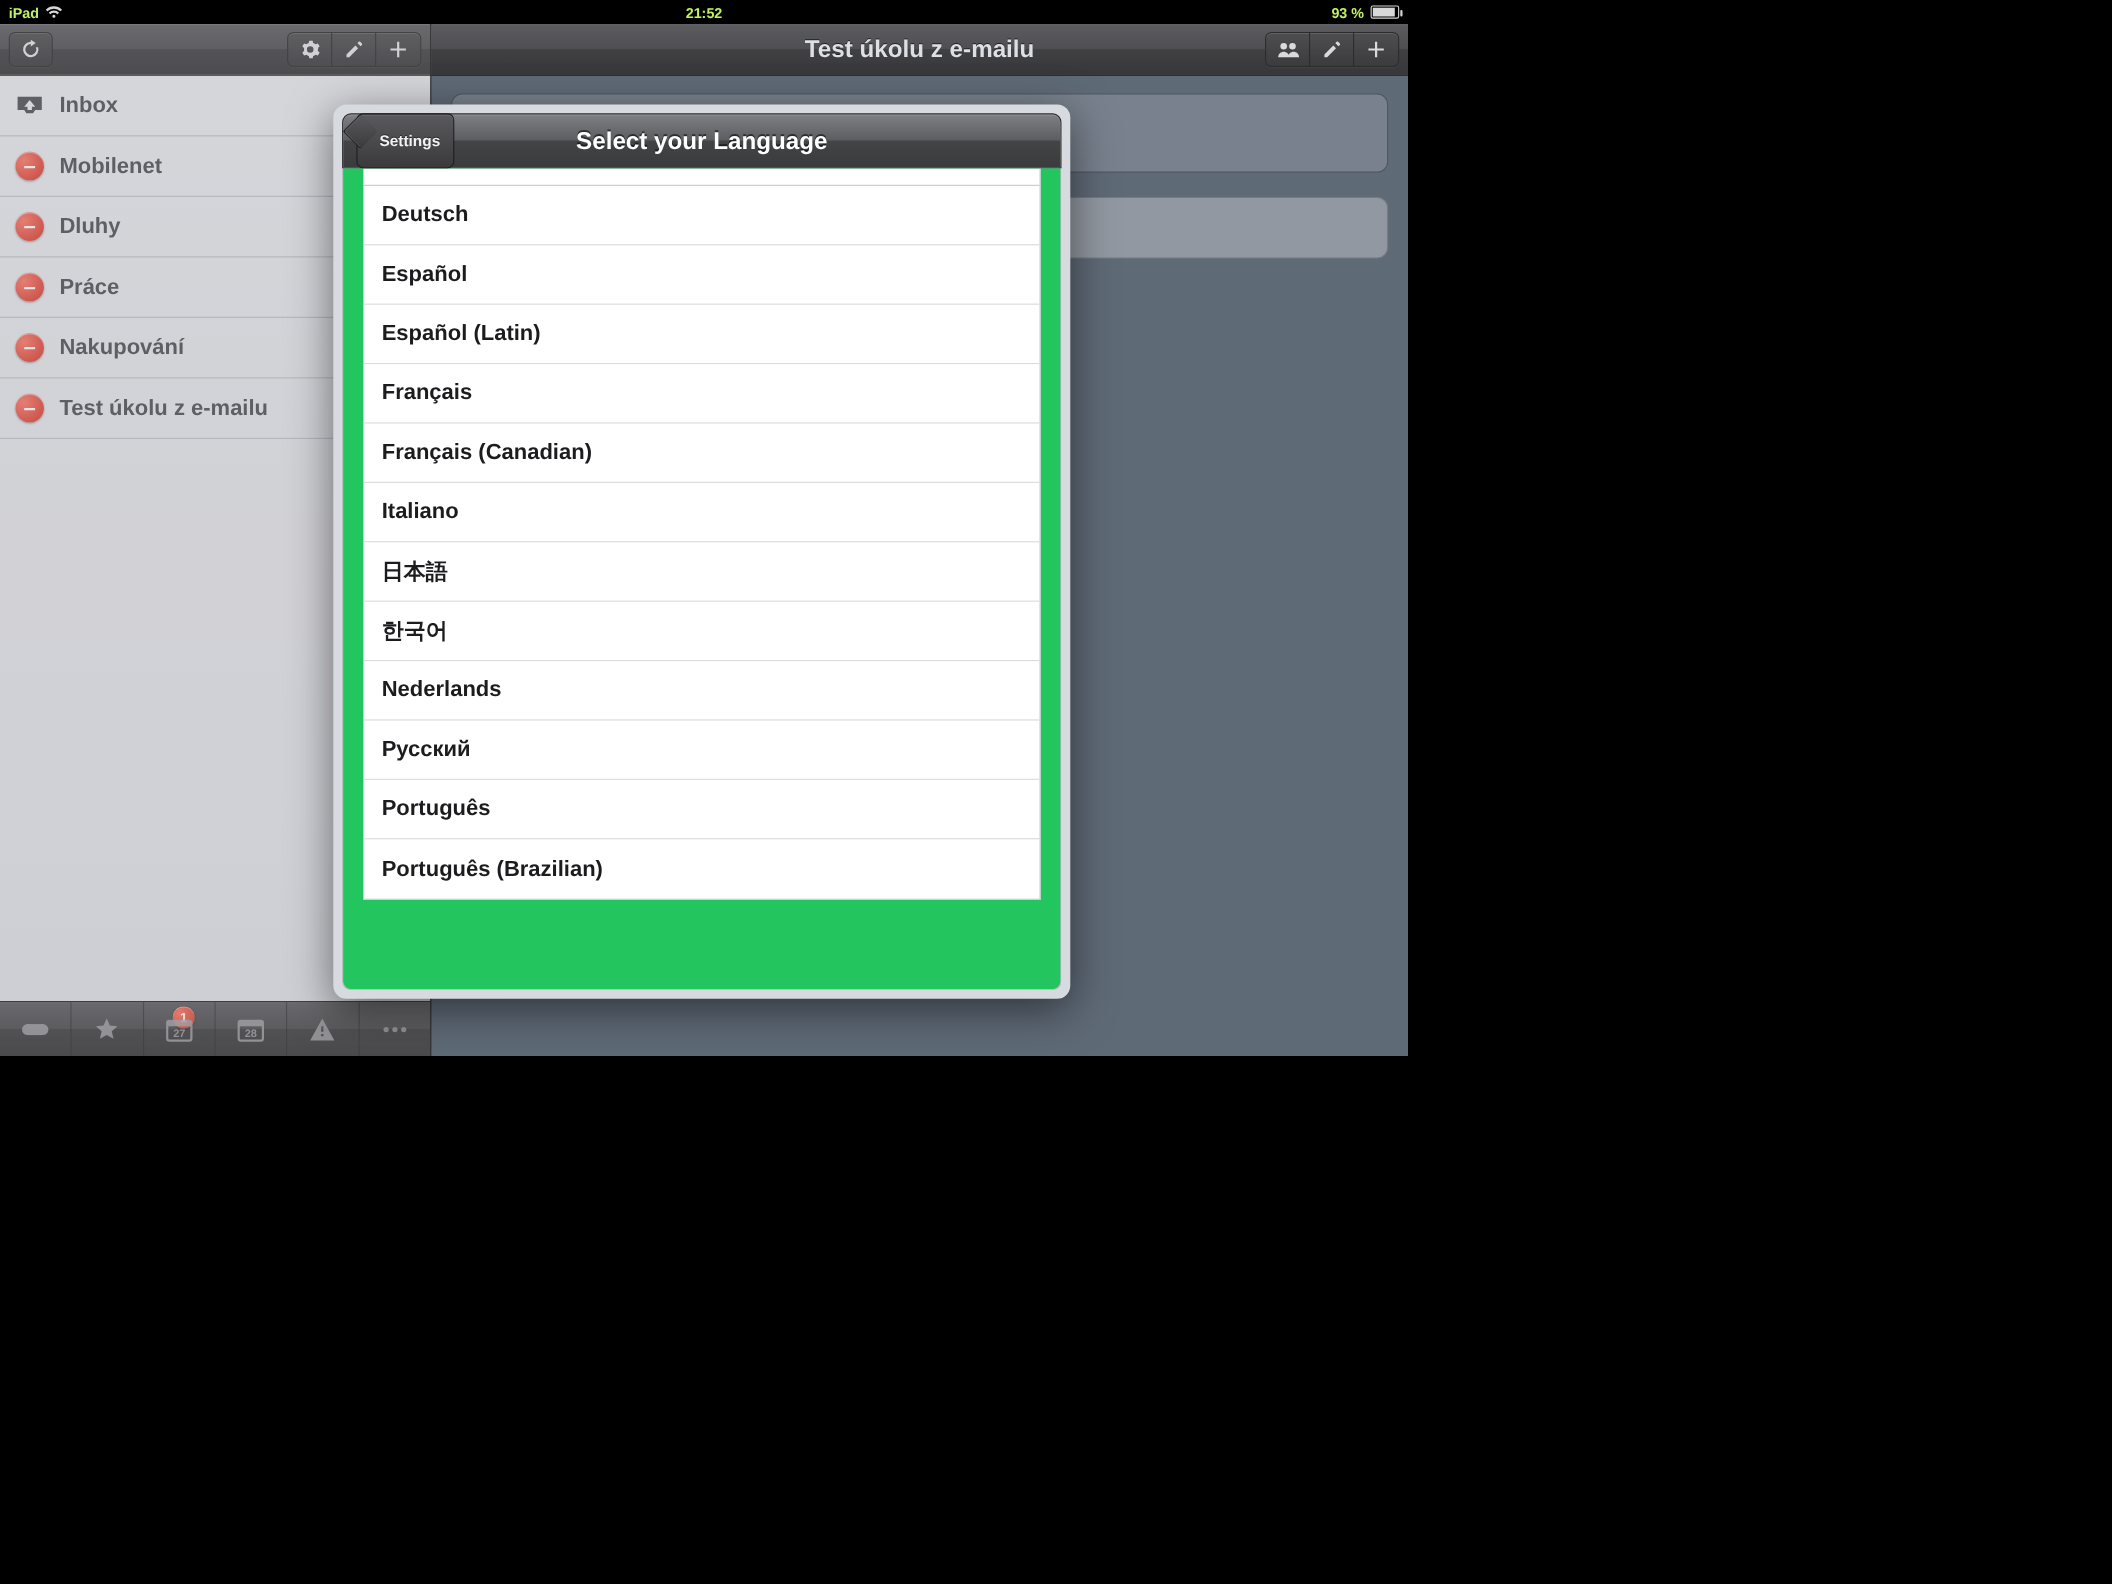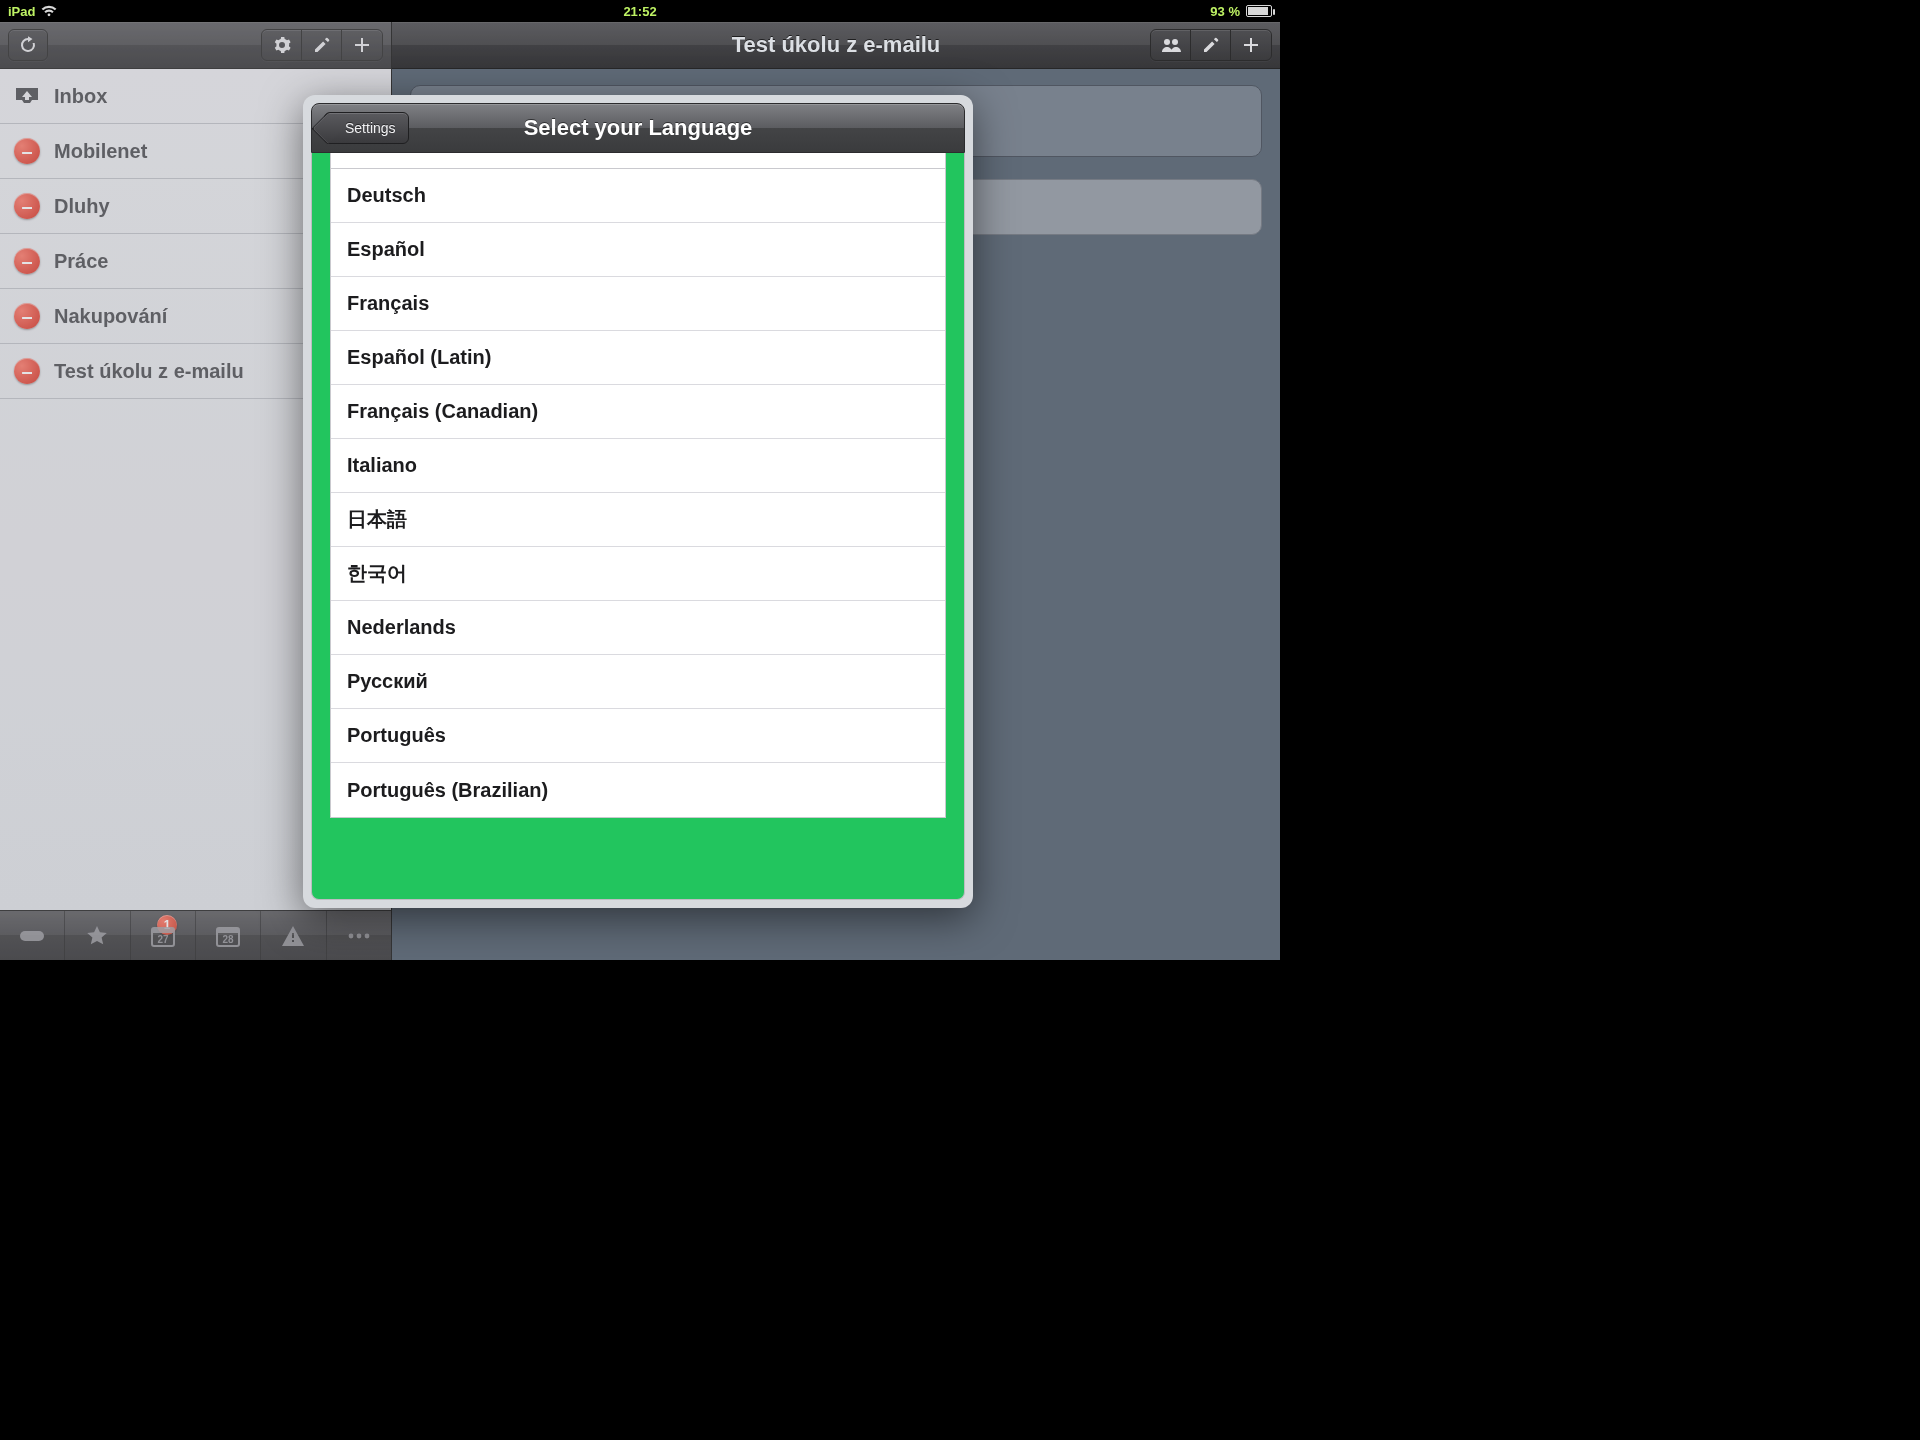--- a/index.html
+++ b/index.html
@@ -112,23 +112,23 @@
     background: linear-gradient(to bottom, #7f8084 0%, #5c5d61 49%, #434446 50%, #3a3b3d 100%);
     display: flex; align-items: center; position: relative;
     border: 1px solid #2c2c2e;
     box-shadow: inset 0 1px 0 rgba(255,255,255,.18);
   }
   .pop-title {
     color: #fff; font-size: 22px; font-weight: 600; text-shadow: 0 -1px 0 rgba(0,0,0,.55);
     position: absolute; left: 50%; transform: translateX(-50%);
   }
   .back-btn {
-    margin-left: 12px; height: 32px; padding: 0 12px 0 20px;
+    margin-left: 12px; height: 50px; padding: 0 12px 0 20px;
     background: linear-gradient(to bottom, #5a5a5e, #3a3a3d);
-    border: 1px solid #1f1f21; color: #f2f2f4; font-size: 14px; font-weight: 400;
+    border: 1px solid #1f1f21; color: #f2f2f4; font-size: 14px; font-weight: 700;
     text-shadow: 0 -1px 0 rgba(0,0,0,.5);
     display: inline-flex; align-items: center; border-radius: 6px; position: relative;
     box-shadow: inset 0 1px 0 rgba(255,255,255,.15);
   }
   .back-btn::before {
     content: ""; position: absolute; left: -9px; top: 4px; width: 22px; height: 22px;
     background: linear-gradient(135deg, #5a5a5e, #3a3a3d);
     border-left: 1px solid #1f1f21; border-bottom: 1px solid #1f1f21;
     transform: rotate(45deg); border-radius: 3px;
     box-shadow: inset 1px -1px 0 rgba(255,255,255,.08);
@@ -322,24 +322,24 @@
   <div class="pop-body">
     <div class="lang-list">
       <div class="lang-spacer"></div>
       <div class="lang-row">
           <span>Deutsch</span>
         </div>
       <div class="lang-row">
           <span>Español</span>
         </div>
       <div class="lang-row">
+          <span>Español (Latin)</span>
+        </div>
+      <div class="lang-row">
           <span>Français</span>
-        </div>
-      <div class="lang-row">
-          <span>Español (Latin)</span>
         </div>
       <div class="lang-row">
           <span>Français (Canadian)</span>
         </div>
       <div class="lang-row">
           <span>Italiano</span>
         </div>
       <div class="lang-row">
           <span>日本語</span>
         </div>

